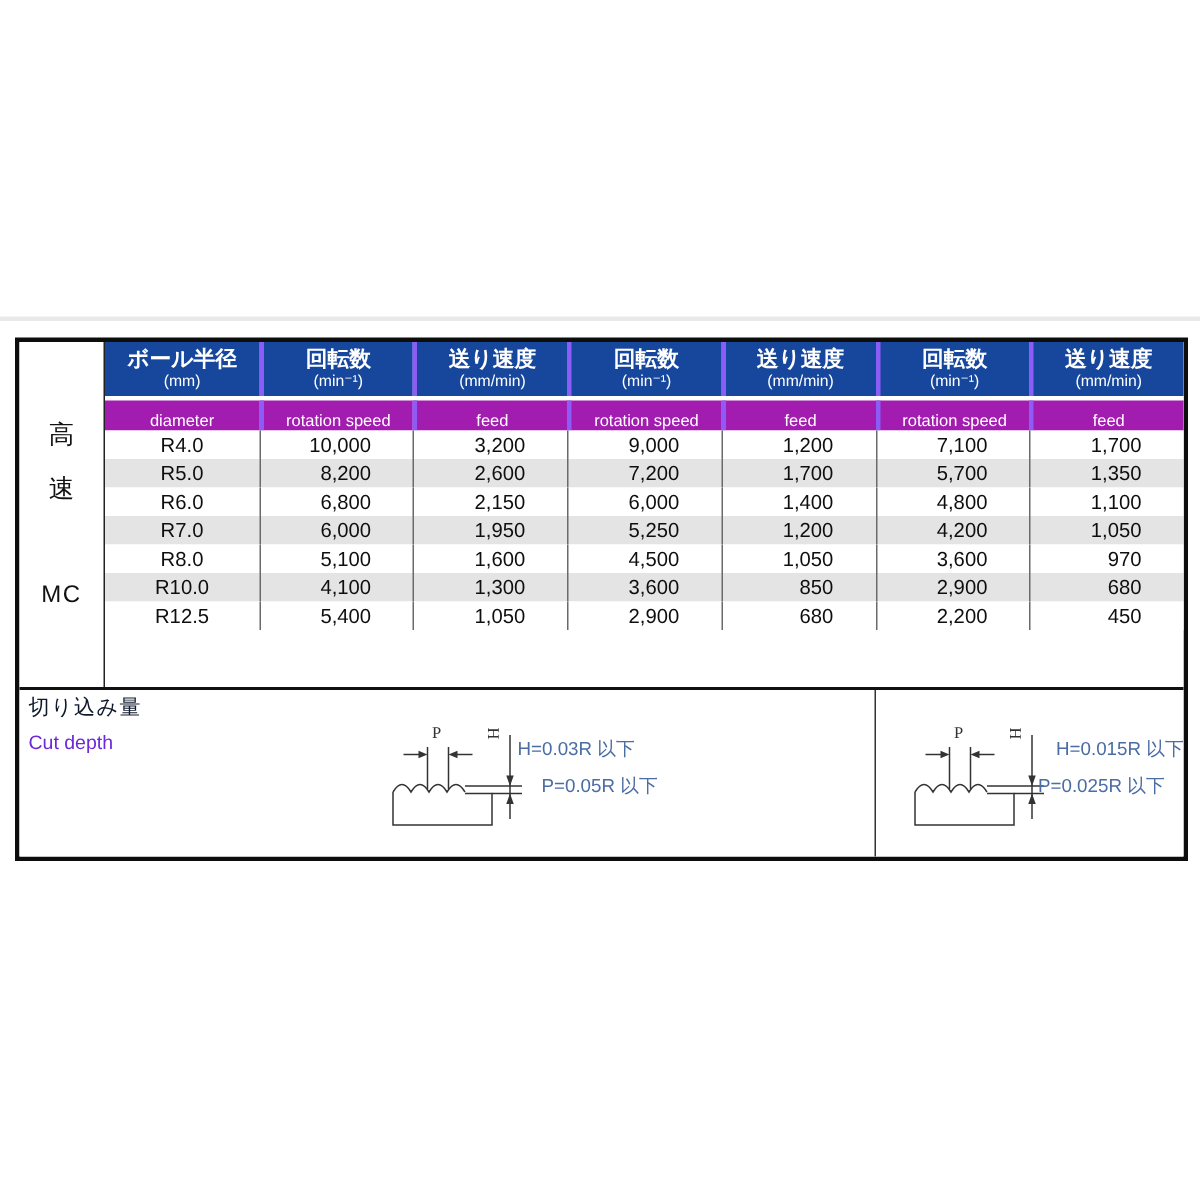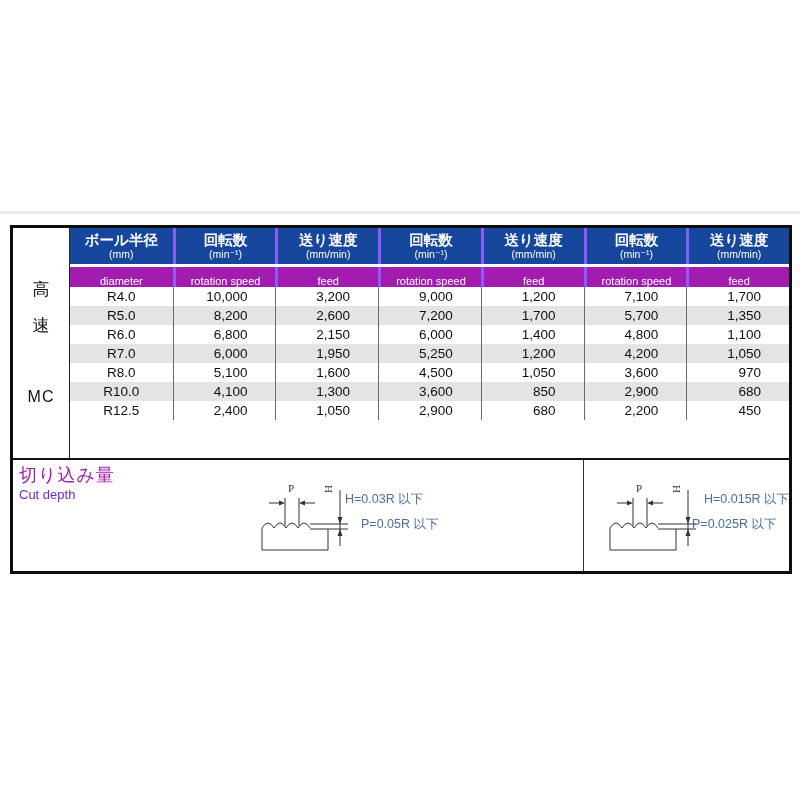--- a/index.html
+++ b/index.html
@@ -48,21 +48,21 @@
     font-size:13.5px;color:#0e0e0e;display:flex;align-items:center;
     overflow:hidden;white-space:nowrap;
   }
   .dcell + .dcell{border-left:1px solid #6a6a6a;}
   .dcell.diam{justify-content:center;}
   .dcell.num{justify-content:flex-end;padding-right:28px;}
   
   .lower{
     position:relative;height:111px;border-top:2px solid #111;background:#fff;
   }
-  .cut-title-jp{position:absolute;left:6px;top:3px;font-size:18px;color:#a21caf;letter-spacing:1px;}
+  .cut-title-jp{position:absolute;left:6px;top:3px;font-size:14px;color:#0f172a;letter-spacing:1px;}
   .cut-title-en{position:absolute;left:6px;top:27px;font-size:13px;color:#6d28d9;}
   .cut-divider{position:absolute;left:570px;top:0;width:1px;height:111px;background:#333;}
   .diagram{position:absolute;width:96px;height:78px;}
   .diagram.d1{left:245px;top:16px;}
   .diagram.d2{left:593px;top:16px;}
   .anno{position:absolute;font-size:12.5px;color:#4a6da3;white-space:nowrap;}
   .anno.h1{left:332px;top:31px;}
   .anno.p1{left:348px;top:56px;}
   .anno.h2{left:679px;top:31px;margin-left:12px;}
   .anno.p2{left:679px;top:56px;}
@@ -189,21 +189,21 @@
             <div class="dcell diam">R10.0</div>
             <div class="dcell num">4,100</div>
             <div class="dcell num">1,300</div>
             <div class="dcell num">3,600</div>
             <div class="dcell num">850</div>
             <div class="dcell num">2,900</div>
             <div class="dcell num">680</div>
           </div>
           <div class="drow">
             <div class="dcell diam">R12.5</div>
-            <div class="dcell num">2,400</div>
+            <div class="dcell num">5,400</div>
             <div class="dcell num">1,050</div>
             <div class="dcell num">2,900</div>
             <div class="dcell num">680</div>
             <div class="dcell num">2,200</div>
             <div class="dcell num">450</div>
           </div>
         </div>
     </div>
 
   </div>

